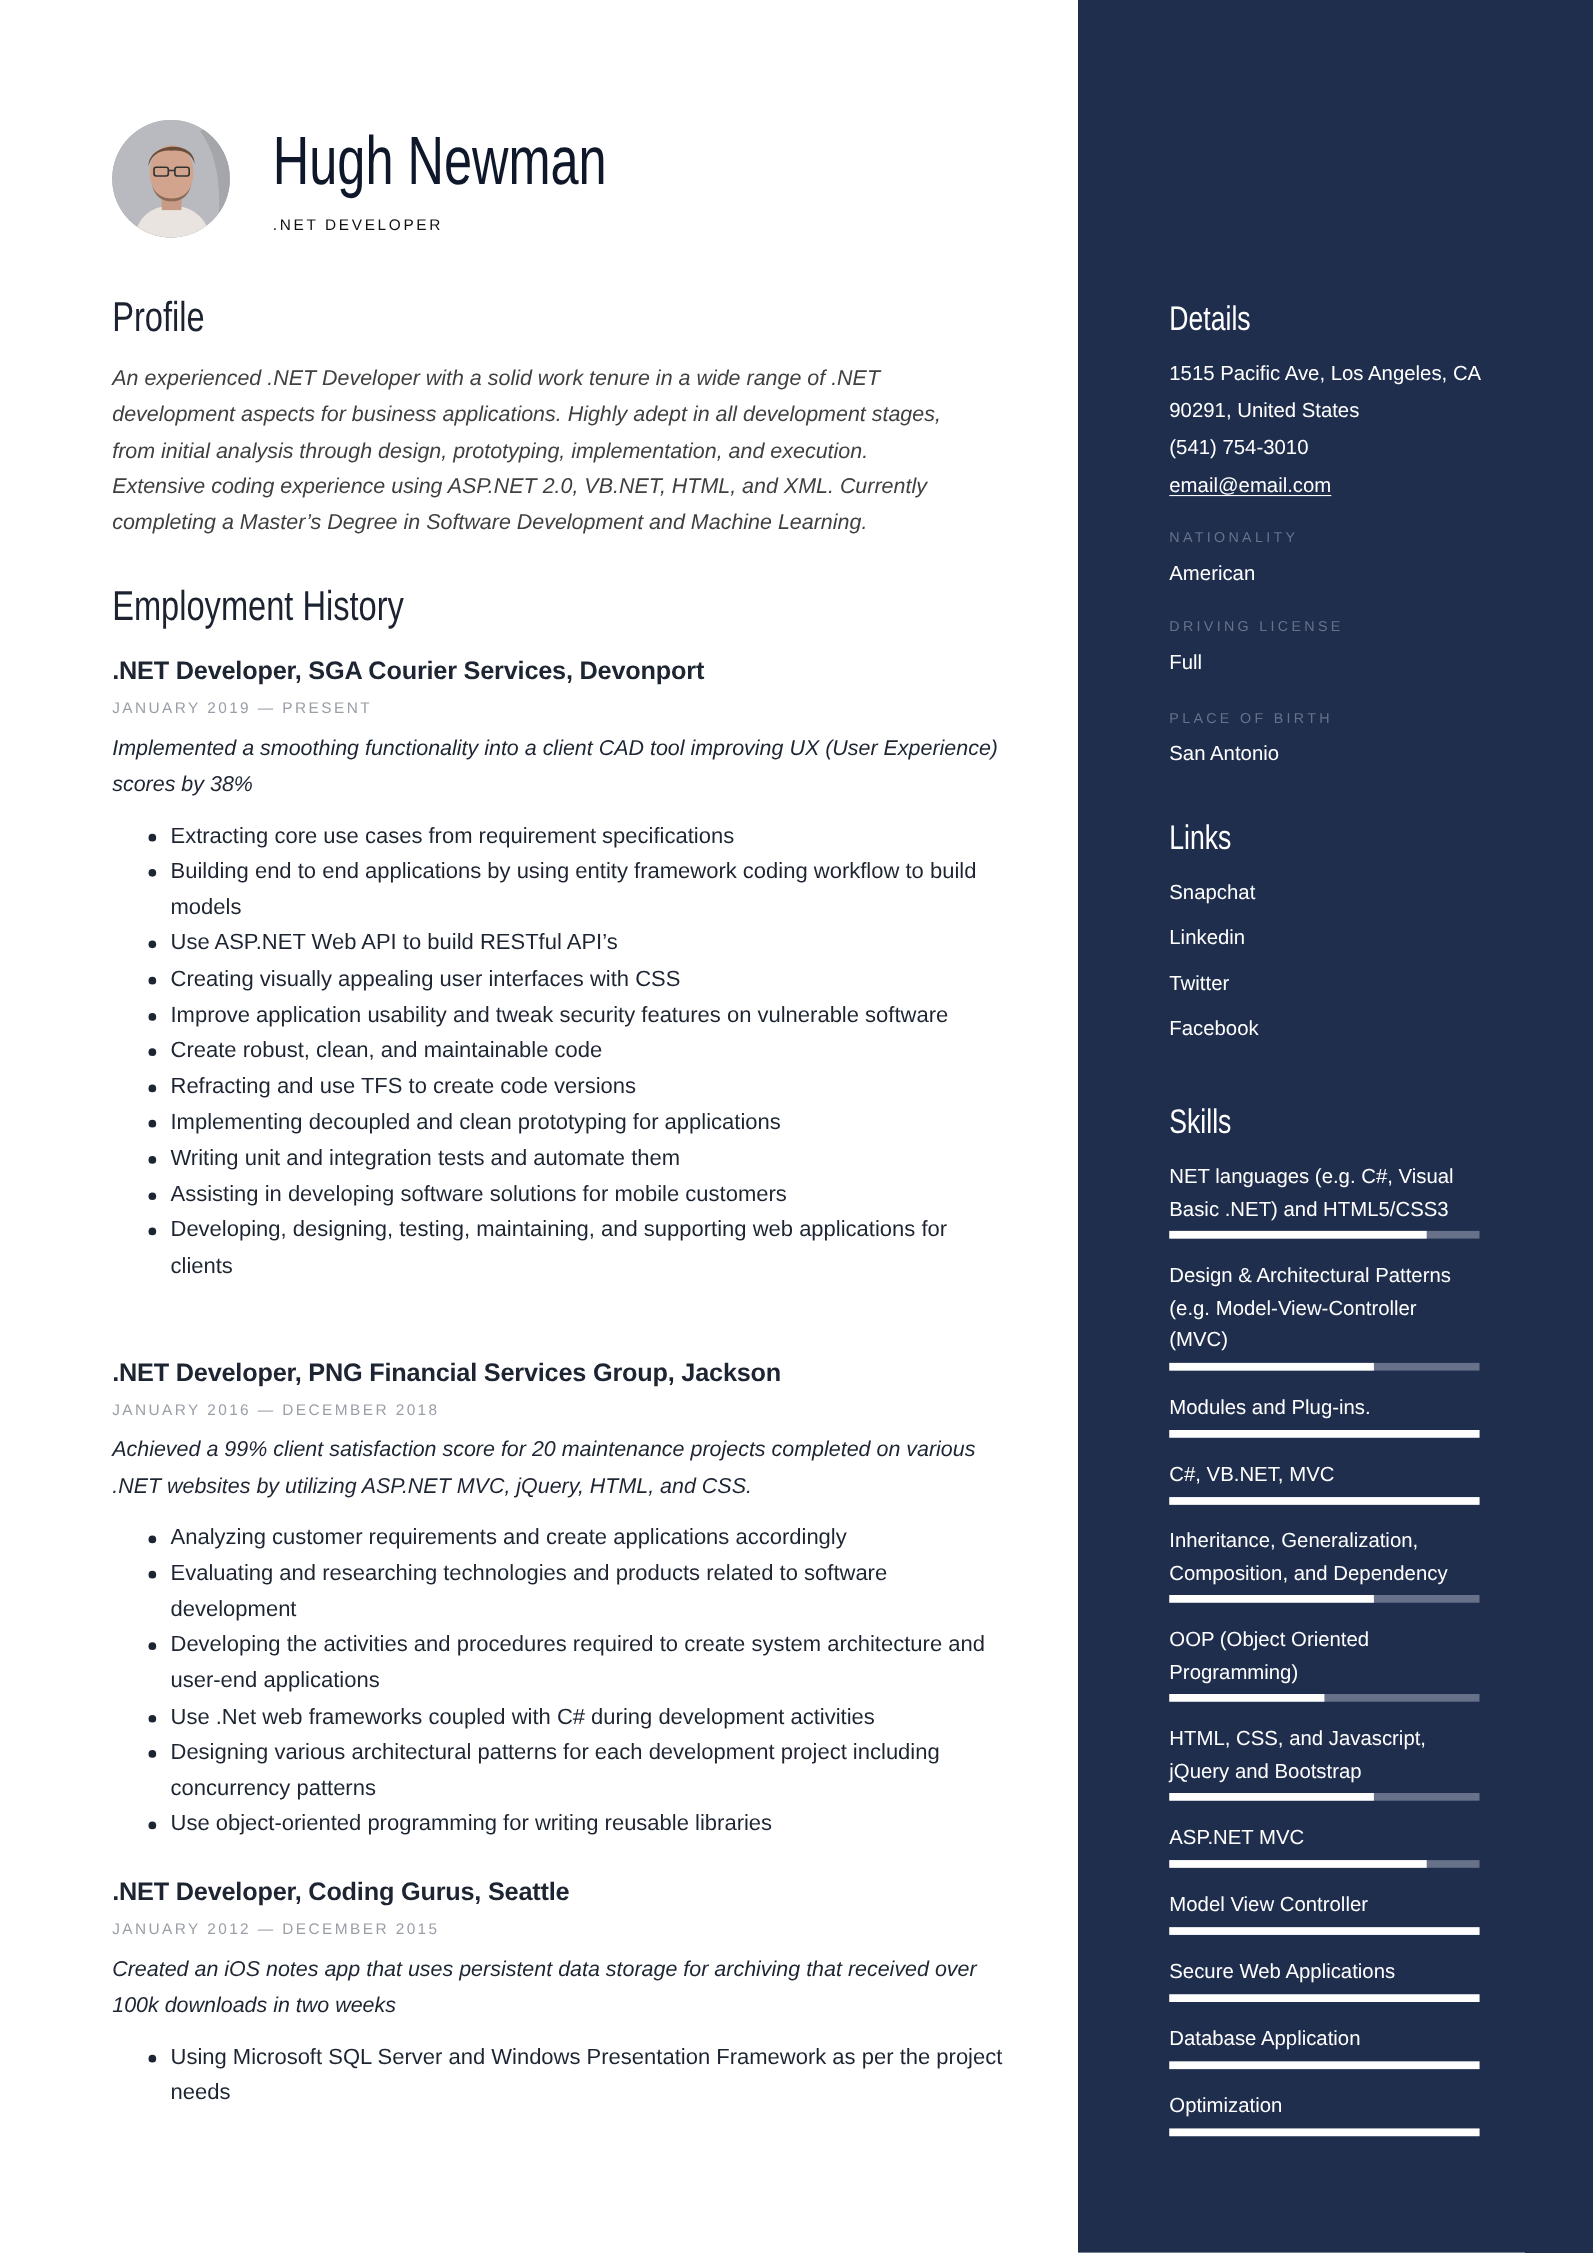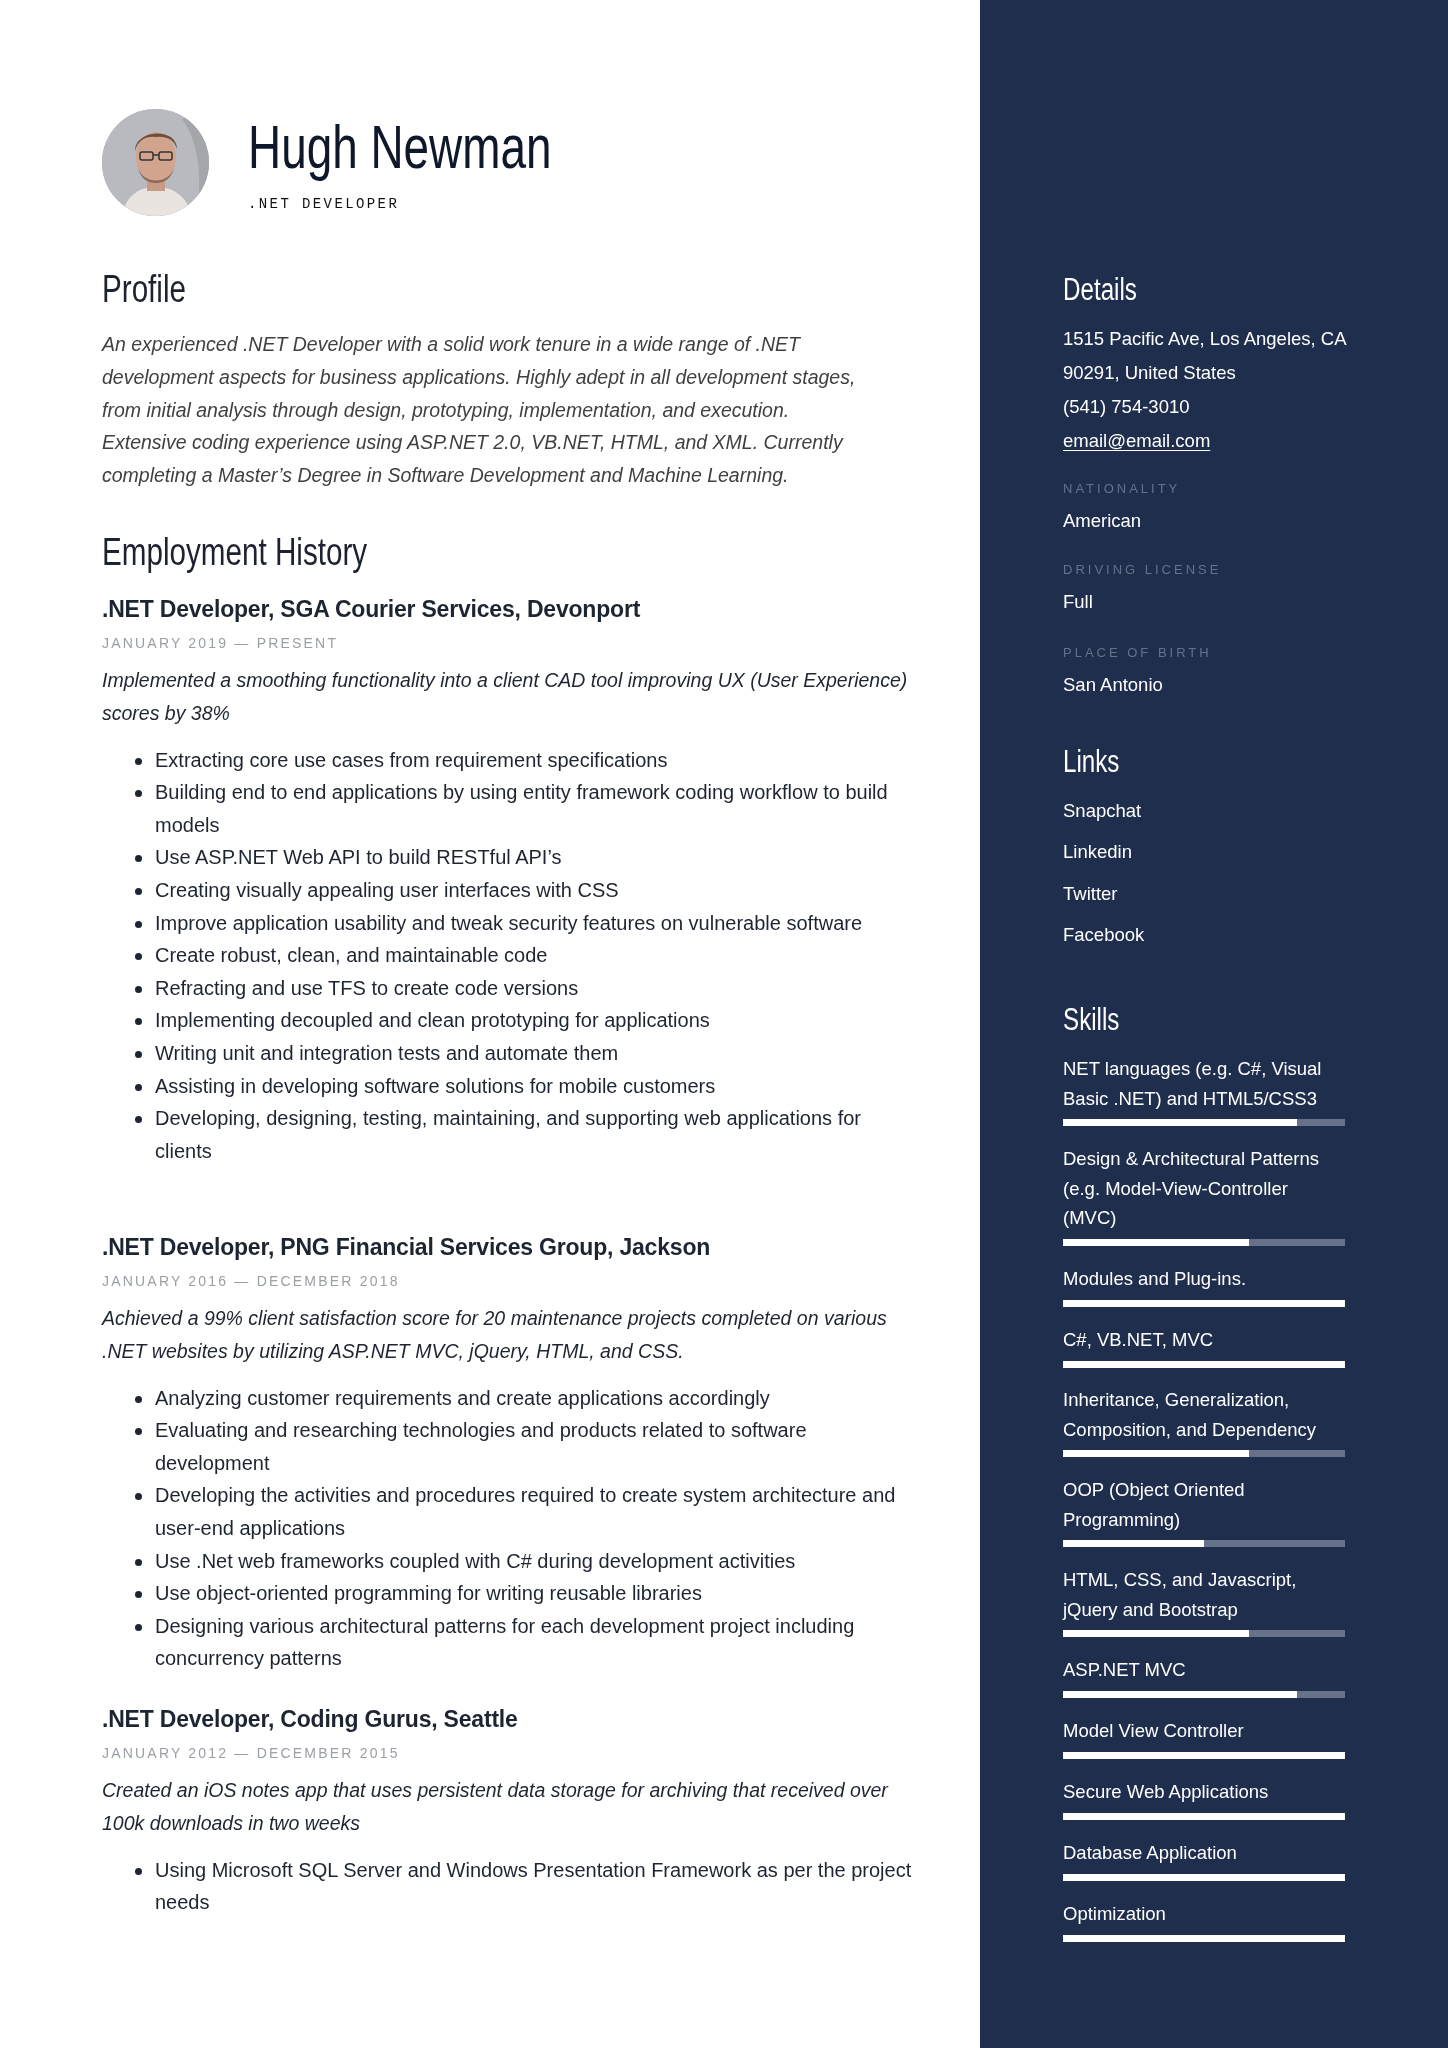--- a/index.html
+++ b/index.html
@@ -3,21 +3,21 @@
 <meta charset="utf-8">
 <style>
   html,body{margin:0;padding:0;}
   body{width:1448px;height:2048px;position:relative;background:#ffffff;font-family:"Liberation Sans","DejaVu Sans",sans-serif;color:#1e2532;overflow:hidden;}
   .main{position:absolute;left:0;top:0;width:980px;height:2048px;background:#fff;}
   .side{position:absolute;left:980px;top:0;width:468px;height:2048px;background:#1f2e4d;color:#fff;}
   .cond{display:inline-block;transform:scaleX(0.78);transform-origin:left center;font-family:"Liberation Sans","DejaVu Sans",sans-serif;white-space:nowrap;}
   
   .avatar{position:absolute;left:102px;top:109px;width:107px;height:107px;border-radius:50%;overflow:hidden;background:radial-gradient(circle at 60% 40%,#c9cbd0 0%,#a9abb0 60%,#8e9095 100%);}
   .name{position:absolute;left:248px;top:112px;font-size:62px;line-height:70px;color:#0f172a;}
-  .jobtitle{position:absolute;left:248px;top:196px;font-size:14px;letter-spacing:2.4px;color:#111;font-family:Liberation Mono, monospace;}
+  .jobtitle{position:absolute;left:248px;top:196px;font-size:14px;letter-spacing:2.4px;color:#111;}
   .h2{position:absolute;left:102px;font-size:38px;line-height:44px;color:#1c2230;}
   .para{position:absolute;left:102px;width:800px;font-size:19.5px;line-height:32.8px;font-style:italic;color:#404040;}
   .job{position:absolute;left:102px;width:820px;}
   .job-title{font-size:23px;font-weight:bold;line-height:30px;color:#1e2532;letter-spacing:-0.2px;}
   .job-date{font-size:14px;letter-spacing:2.2px;color:#9a9ea6;margin-top:10px;line-height:18px;}
   .job-desc{font-size:19.5px;line-height:32.8px;font-style:italic;margin-top:12px;width:810px;}
   ul.bul{margin:14px 0 0 0;padding:0 0 0 53px;list-style:none;}
   ul.bul li{position:relative;font-size:20px;line-height:32.6px;width:760px;}
   ul.bul li:before{content:"";position:absolute;left:-20px;top:14px;width:7px;height:7px;border-radius:50%;background:#1e2532;}
   
@@ -86,22 +86,22 @@
 
   <div class="job" style="top:1232px;">
     <div class="job-title">.NET Developer, PNG Financial Services Group, Jackson</div>
     <div class="job-date">JANUARY 2016 — DECEMBER 2018</div>
     <div class="job-desc">Achieved a 99% client satisfaction score for 20 maintenance projects completed on various .NET websites by utilizing ASP.NET MVC, jQuery, HTML, and CSS.</div>
     <ul class="bul">
       <li>Analyzing customer requirements and create applications accordingly</li>
       <li>Evaluating and researching technologies and products related to software development</li>
       <li>Developing the activities and procedures required to create system architecture and user-end applications</li>
       <li>Use .Net web frameworks coupled with C# during development activities</li>
+      <li>Designing various architectural patterns for each development project including concurrency patterns</li>
       <li>Use object-oriented programming for writing reusable libraries</li>
-      <li>Designing various architectural patterns for each development project including concurrency patterns</li>
     </ul>
   </div>
 
   <div class="job" style="top:1704px;">
     <div class="job-title">.NET Developer, Coding Gurus, Seattle</div>
     <div class="job-date">JANUARY 2012 — DECEMBER 2015</div>
     <div class="job-desc">Created an iOS notes app that uses persistent data storage for archiving that received over 100k downloads in two weeks</div>
     <ul class="bul">
       <li>Using Microsoft SQL Server and Windows Presentation Framework as per the project needs</li>
     </ul>

